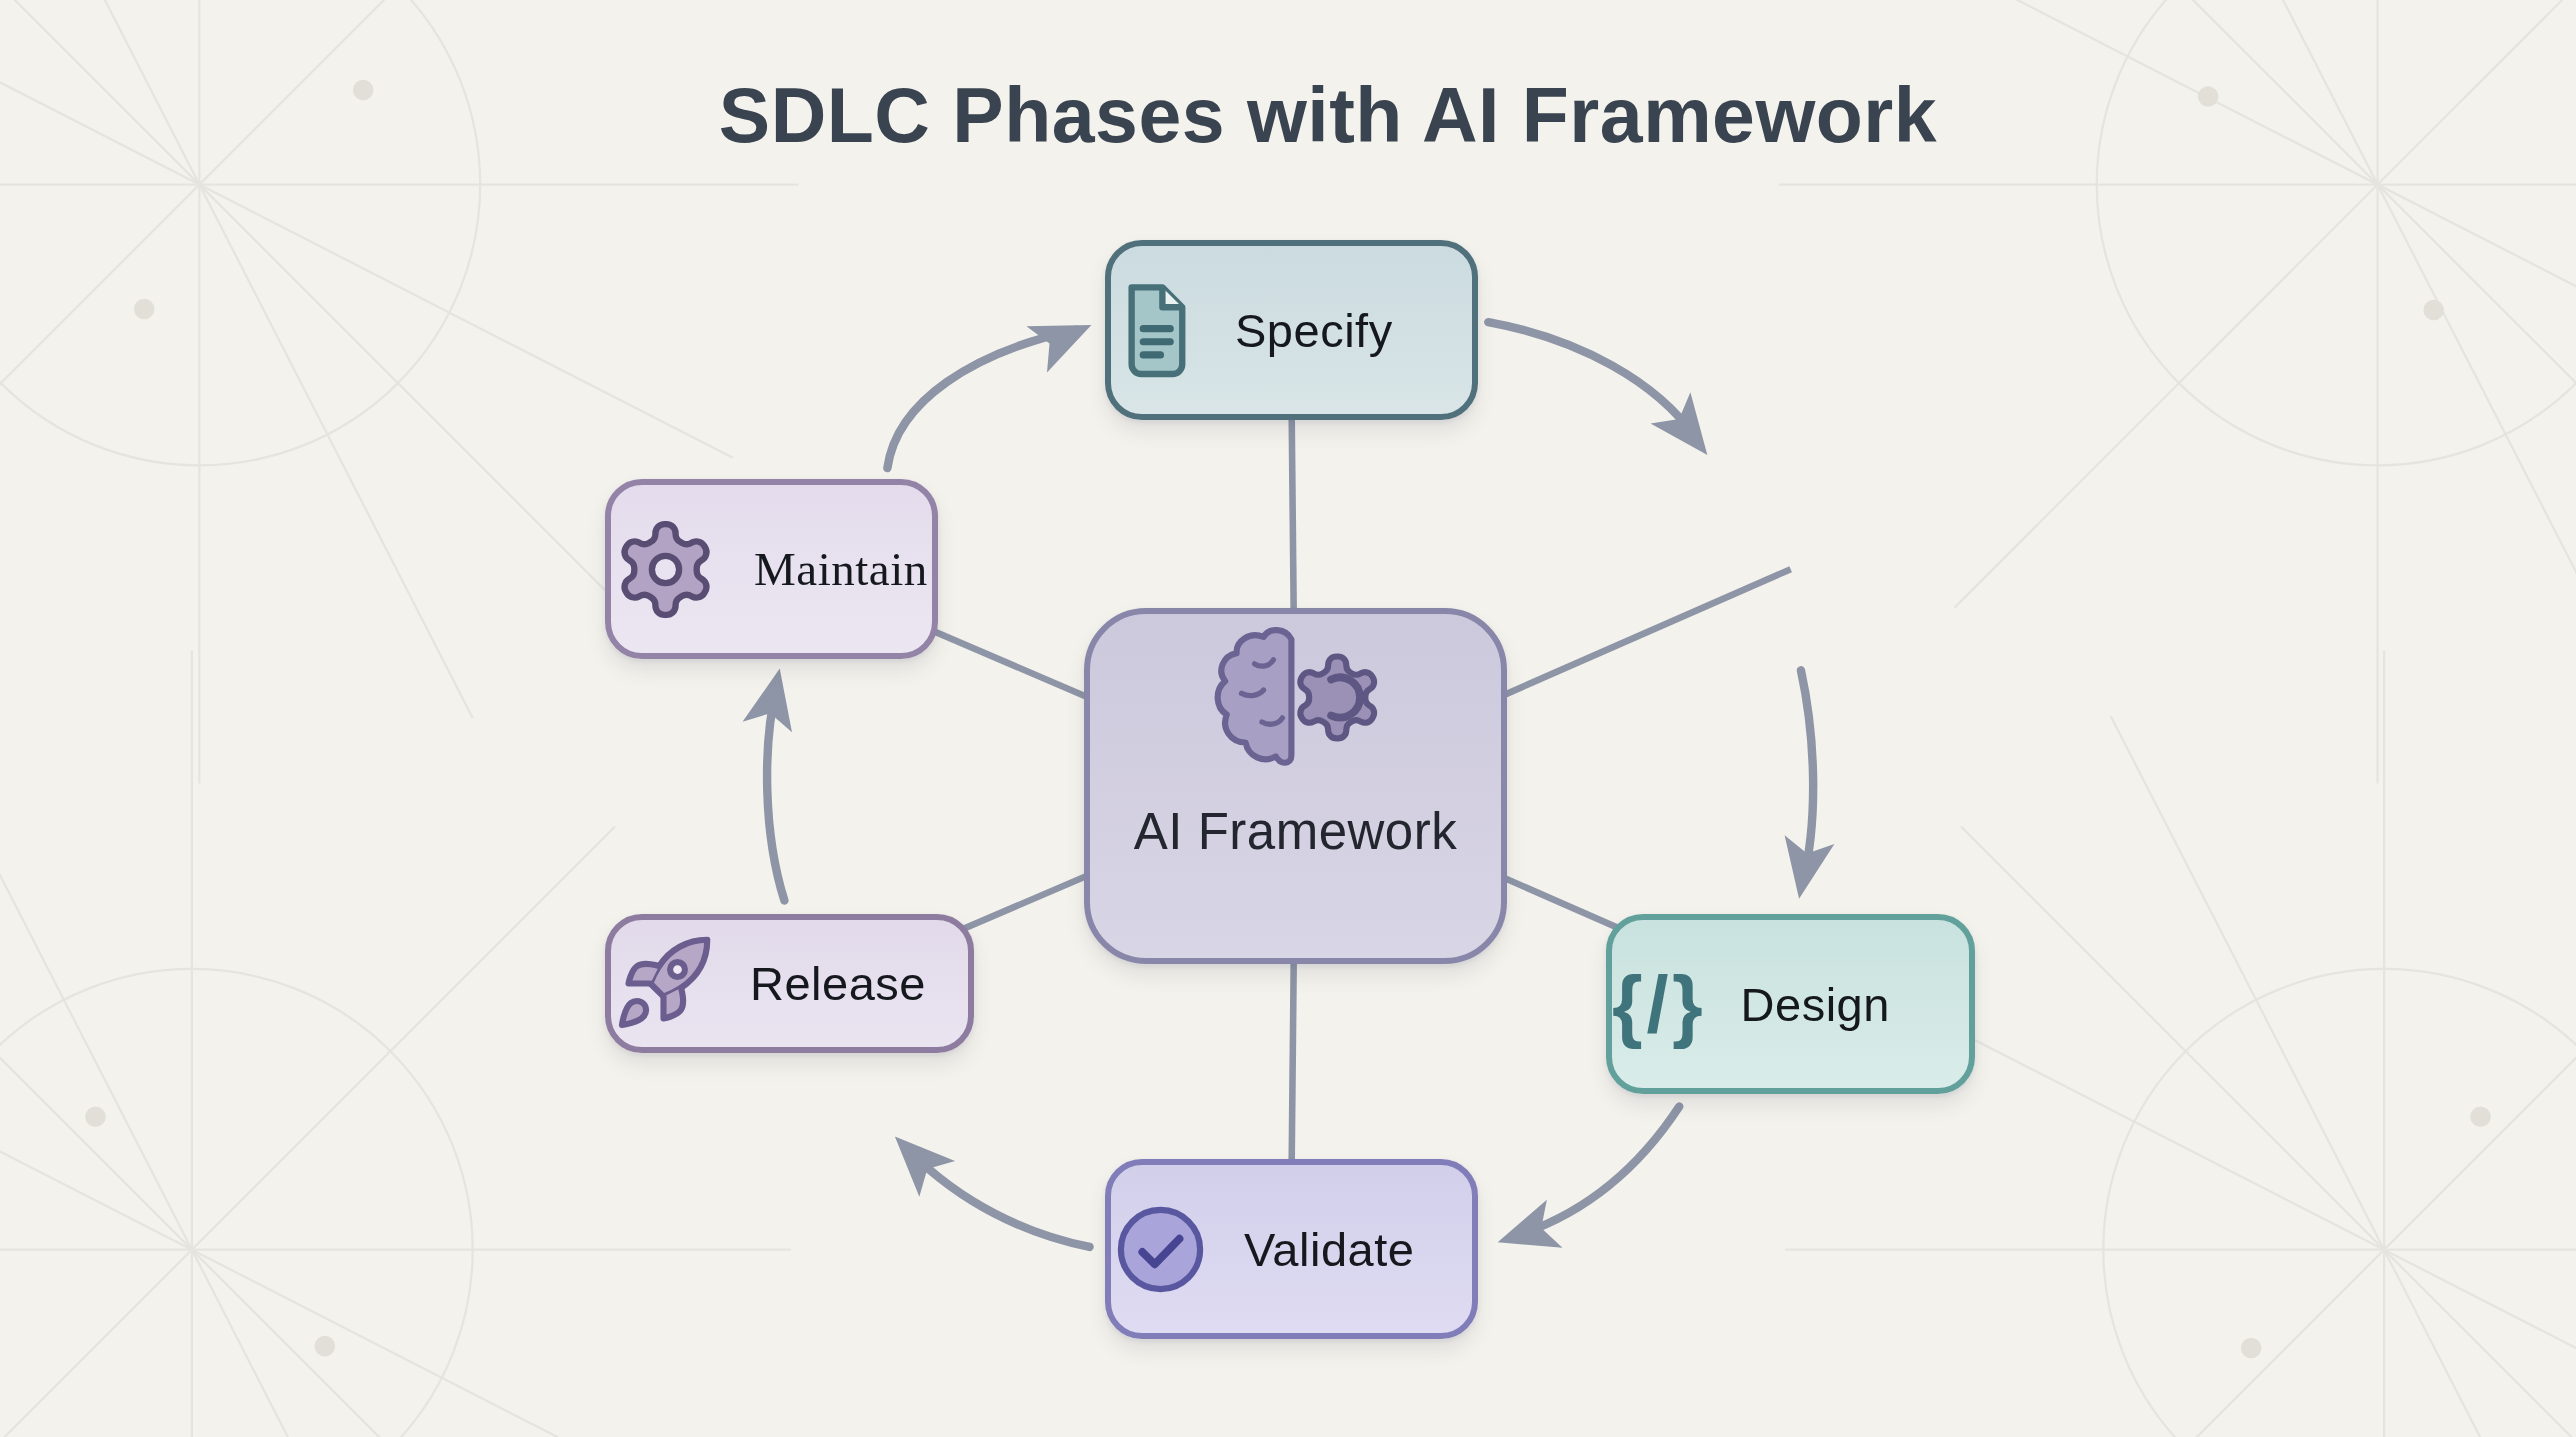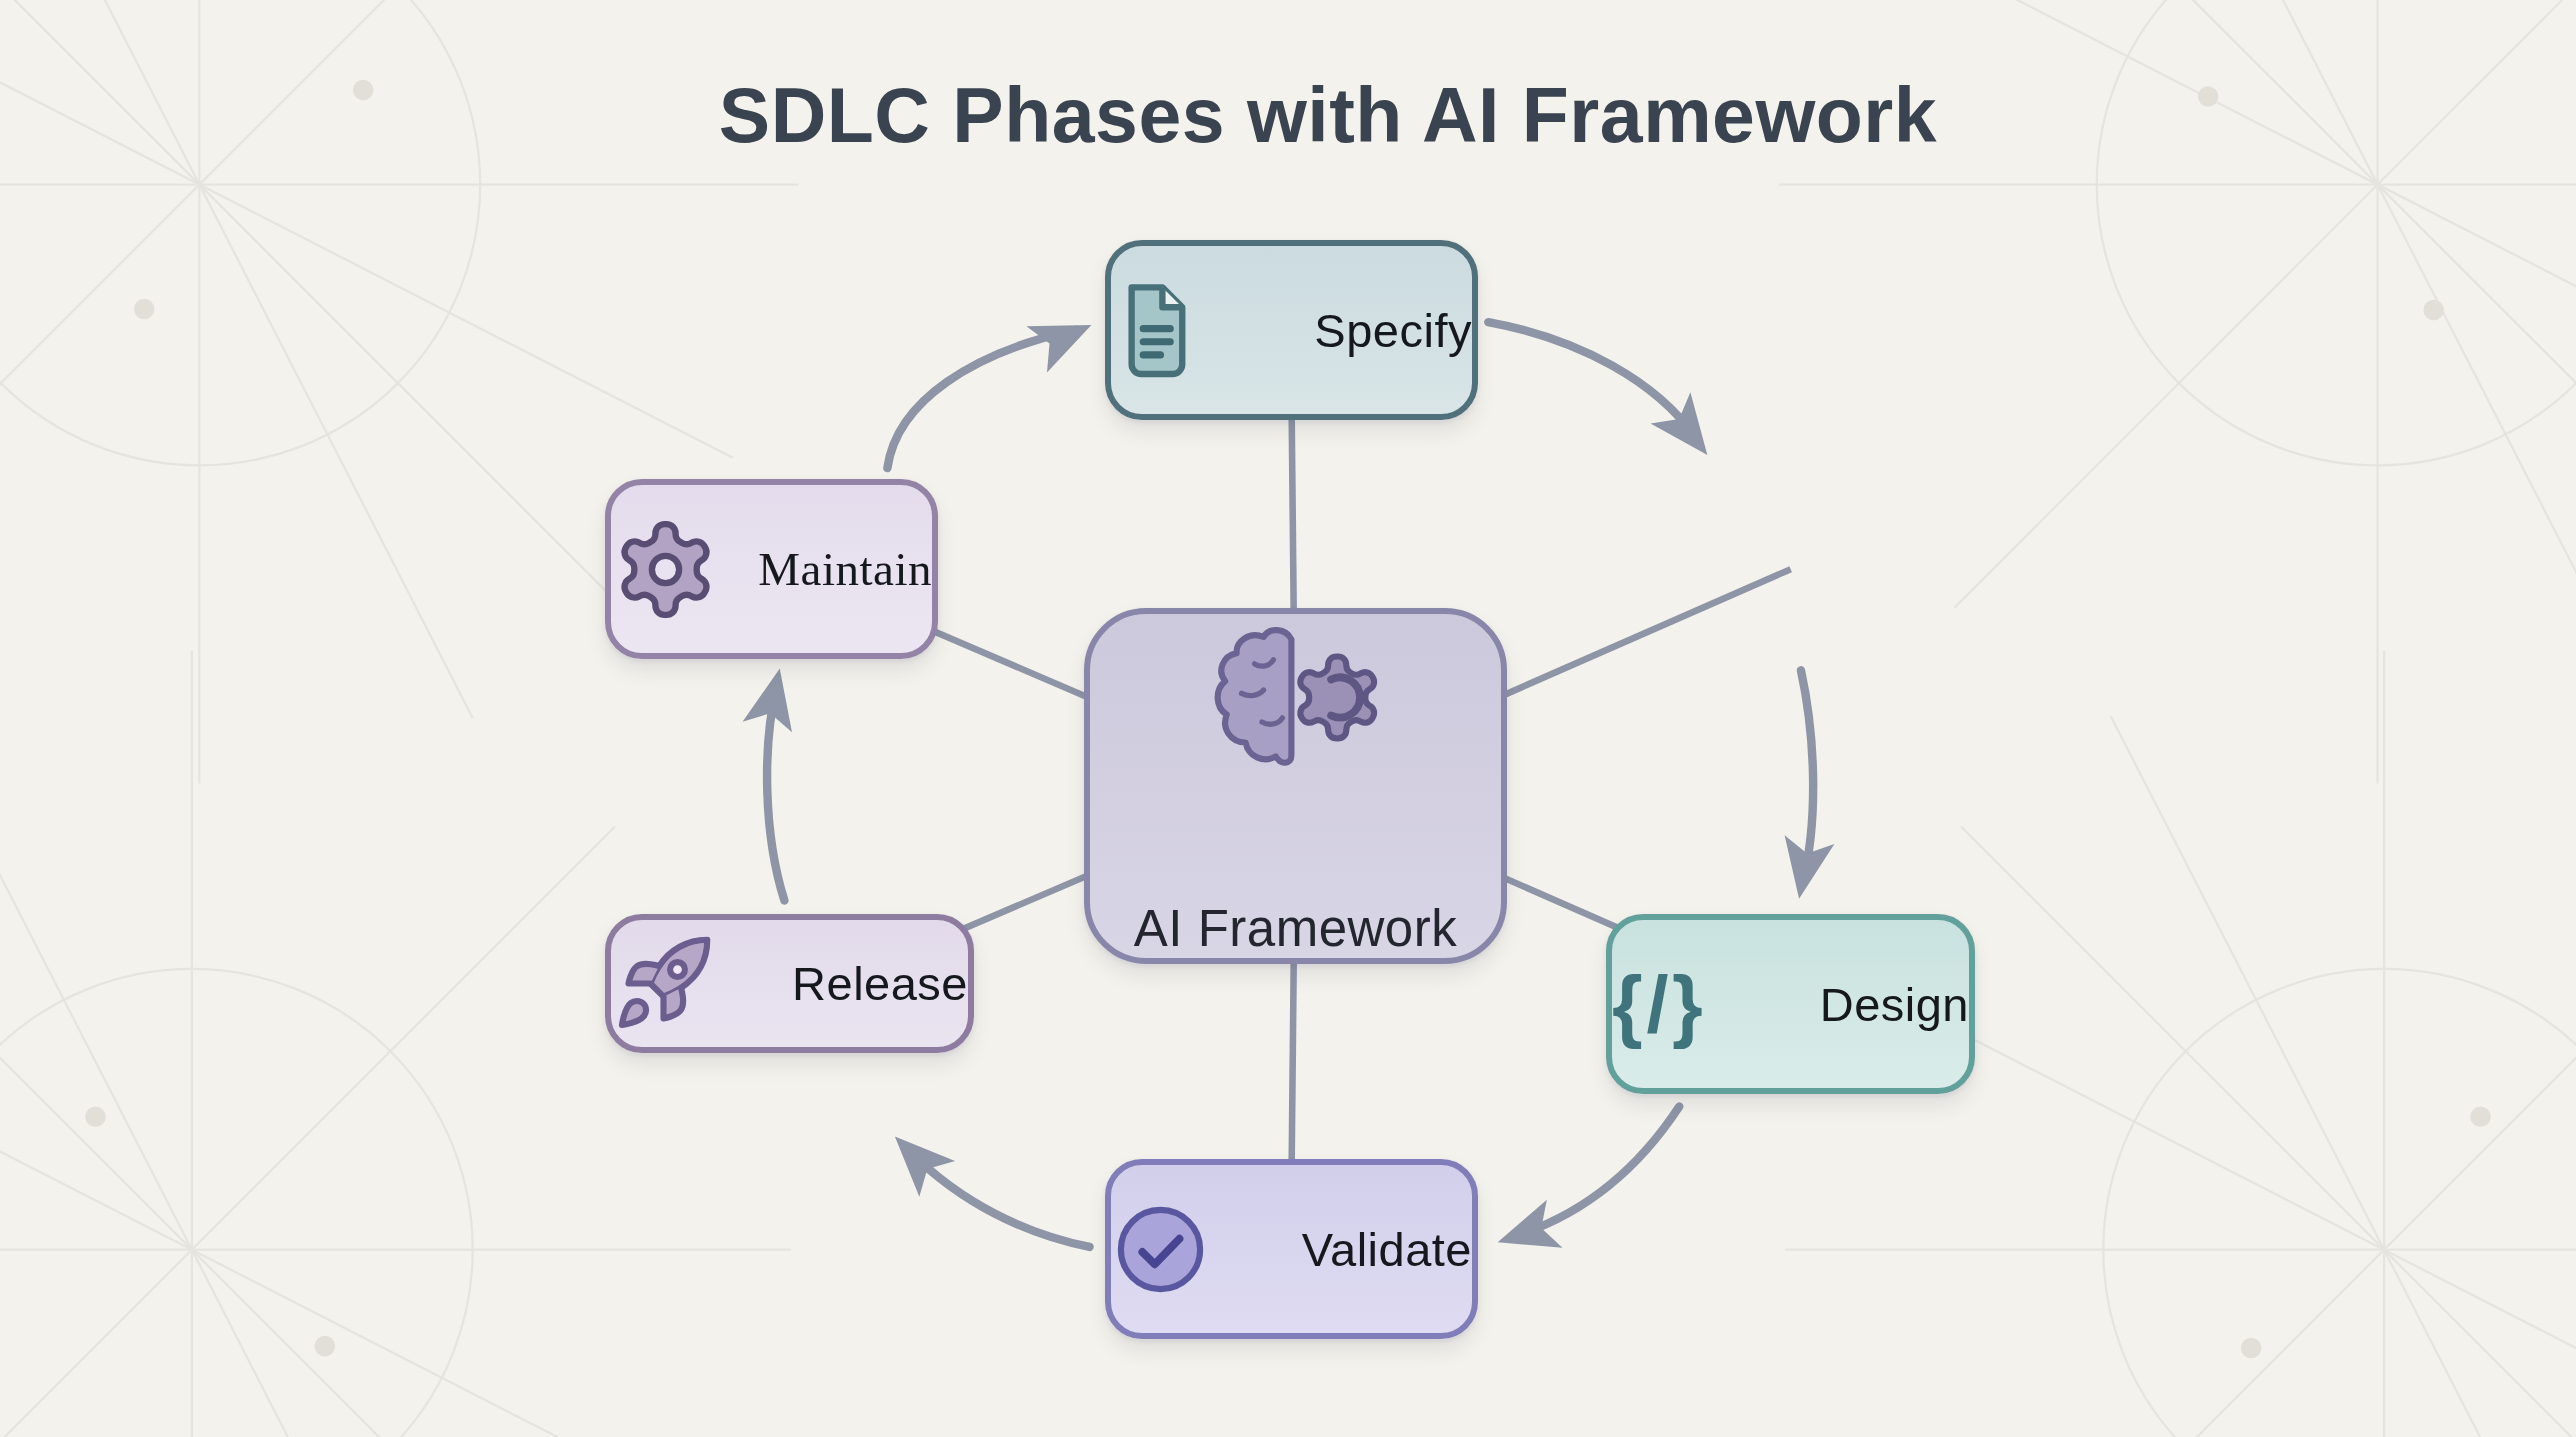--- a/index.html
+++ b/index.html
@@ -8,36 +8,36 @@
     background:#f3f2ec;
     font-family:"Liberation Sans",sans-serif;
   }
   svg.layer{position:absolute;left:0;top:0;z-index:1;}
   .title{
     position:absolute;left:0;top:71px;width:2576px;text-align:center;z-index:3;
     font-size:77px;font-weight:600;color:#3a4450;letter-spacing:0.5px;margin-left:40px;
   }
   .box{
     position:absolute;z-index:2;box-sizing:border-box;
-    display:flex;align-items:center;justify-content:space-between;gap:34px;
+    display:flex;align-items:center;justify-content:flex-start;gap:34px;
     border-radius:37px;border:6.6px solid #888;
     box-shadow:0 11.2px 19px rgba(70,70,100,.10),0 2.8px 5.6px rgba(70,70,100,.08);
   }
   .label{font-size:47px;font-weight:500;color:#15181d;letter-spacing:0.5px;}
   .icon{display:flex;align-items:center;justify-content:center;}
   .specify {left:1105px;top:240px;width:373px;height:180px;background:linear-gradient(180deg,#cbdbdf,#d9e5e7);border-color:#50707c;}
   .design  {left:1606px;top:479px;width:369px;height:180px;background:linear-gradient(180deg,#c9e2df,#d9ece9);border-color:#62a09b;}
   .develop {left:1606px;top:914px;width:369px;height:180px;background:linear-gradient(180deg,#c9e2df,#d9ece9);border-color:#62a09b;}
   .validate{left:1105px;top:1159px;width:373px;height:180px;background:linear-gradient(180deg,#d2cfeb,#dedbf2);border-color:#807db9;}
   .release {left:605px;top:914px;width:369px;height:139px;background:linear-gradient(180deg,#e2daea,#eae4f1);border-color:#8d7ba0;}
   .maintain{left:605px;top:479px;width:333px;height:180px;background:linear-gradient(180deg,#e4dcec,#ece6f2);border-color:#9383a6;font-family:Liberation Serif, serif;}
   .center-box{
     left:1084px;top:608px;width:423px;height:356px;border-radius:62px;
     background:linear-gradient(180deg,#cdc9dd,#d8d5e5);border-color:#8987a9;
-    flex-direction:column;gap:14px;
+    flex-direction:column;gap:8px;
   }
   .center-box .label{font-size:51px;color:#23262e;}
   .braces{font-size:79px;font-weight:600;color:#3f747c;letter-spacing:3.7px;line-height:1;}
 </style>
 </head>
 <body>
 
 <div class="stage">
 
   <svg class="layer" width="2576" height="1438" viewBox="0 0 2752 1536">

